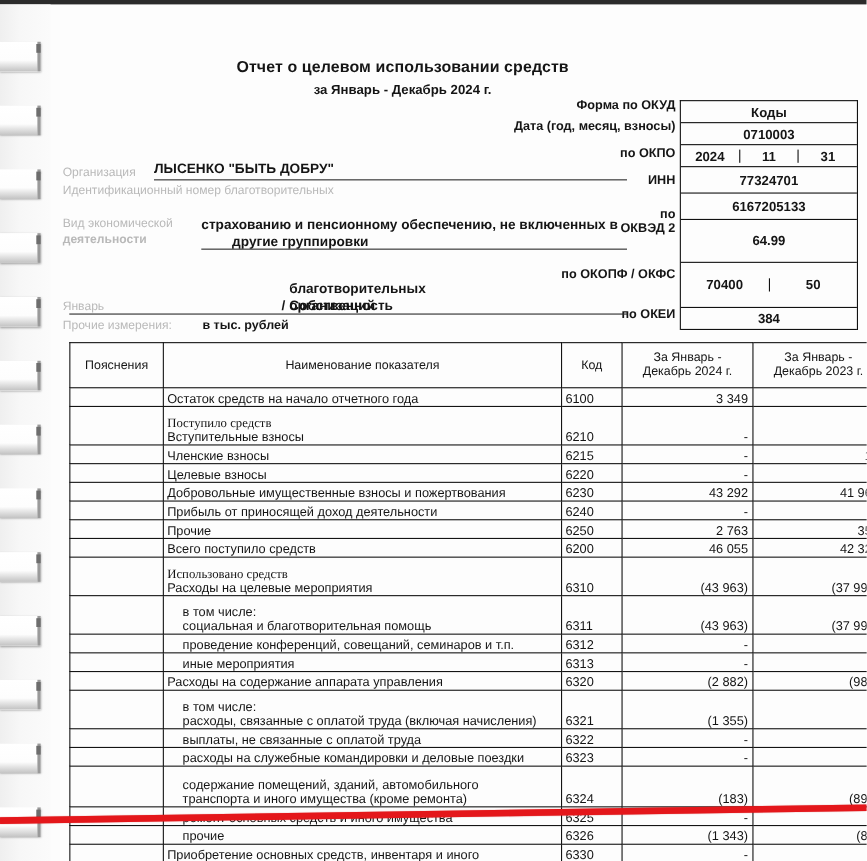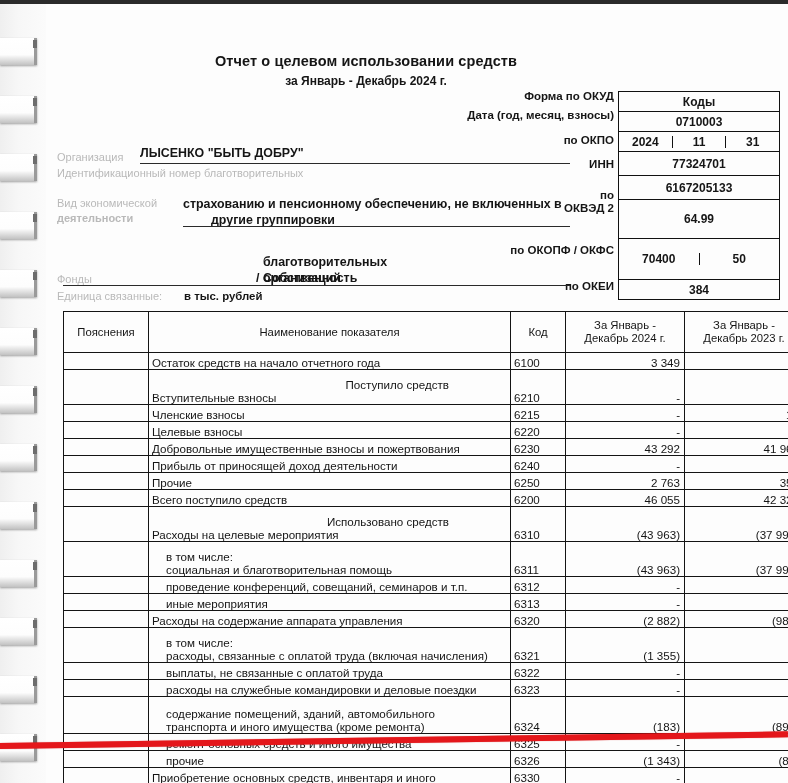--- a/index.html
+++ b/index.html
@@ -158,22 +158,23 @@
 
   #tbl td.name   { text-align: left; }
   #tbl td.code   { text-align: left; vertical-align: bottom; margin-top: 20px; }
   #tbl td.num    { text-align: right; vertical-align: bottom; padding-right: 4px; }
   #tbl tr.r-normal td { height: 16px; }
   #tbl tr.r-tall   td { height: 34px; }
   #tbl tr.r-xtall  td { height: 36px; }
 
   .section-head {
     display: block;
-    text-align: right;
+    text-align: left;
     padding-right: 58px;
+    font-family: Liberation Serif, serif;
   }
   .indent1 { padding-left: 14px; display: block; }
   .two-line { line-height: 15px; }
 
   
   #red-line {
     position: absolute;
     left: 0px;
     top: 743px;
     width: 788px;
@@ -258,24 +259,24 @@
   <div class="field" style="left:183px; top:196px;">страхованию и пенсионному обеспечению, не включенных в</div>
   <div class="field" style="left:183px; top:212px;margin-left:28px;">другие группировки</div>
   <div class="faint" style="left:57px;  top:197px;">Вид экономической</div>
   <div class="faint" style="left:57px;  top:212px;font-weight:bold;">деятельности</div>
   <div class="rule" style="left:183px; top:226px; width:387px;"></div>
 
 
   <div class="field" style="left:263px; top:238px;margin-top:32px;">Собственность</div>
   <div class="field" style="left:263px; top:254px;">благотворительных</div>
   <div class="field" style="left:256px; top:270px;">/  организаций</div>
-  <div class="faint" style="left:57px;  top:273px;">Фонды</div>
+  <div class="faint" style="left:57px;  top:273px;">Январь</div>
   <div class="rule" style="left:63px;  top:285px; width:507px;"></div>
 
-  <div class="faint" style="left:57px;  top:290px;">Единица связанные:</div>
+  <div class="faint" style="left:57px;  top:290px;">Прочие измерения:</div>
   <div class="lbl" style="left:184px; top:290px; font-weight:bold;">в тыс. рублей</div>
 
   <table id="tbl">
     <thead>
       <tr>
         <th class="c-note">Пояснения</th>
         <th class="c-name">Наименование показателя</th>
         <th class="c-code">Код</th>
         <th class="c-cur">
           <span>За Январь -</span><br>

